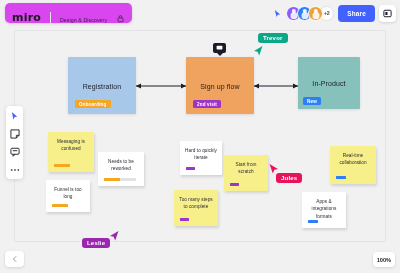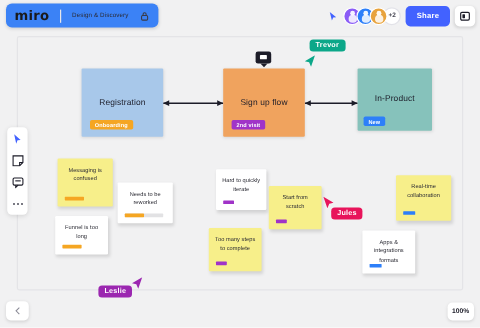--- a/index.html
+++ b/index.html
@@ -22,25 +22,25 @@
   #topbar {
     position: absolute;
     top: 0; left: 0; right: 0;
     height: 26px;
     display: flex;
     align-items: center;
     pointer-events: none;
     z-index: 40;
   }
   .bar-pill {
-    background: #3b82f6;
+    background: #d946ef;
     border-radius: 5px;
     box-shadow: 0 1px 3px rgba(0,0,0,.14);
     display: flex;
-    align-items: center;
+    align-items: flex-end;
     pointer-events: auto;
   }
   #brand-group {
     margin-left: 5px;
     height: 20px;
     padding: 0 7px;
     gap: 9px;
   }
   #miro-logo {
     font-family: "DejaVu Sans", sans-serif;

